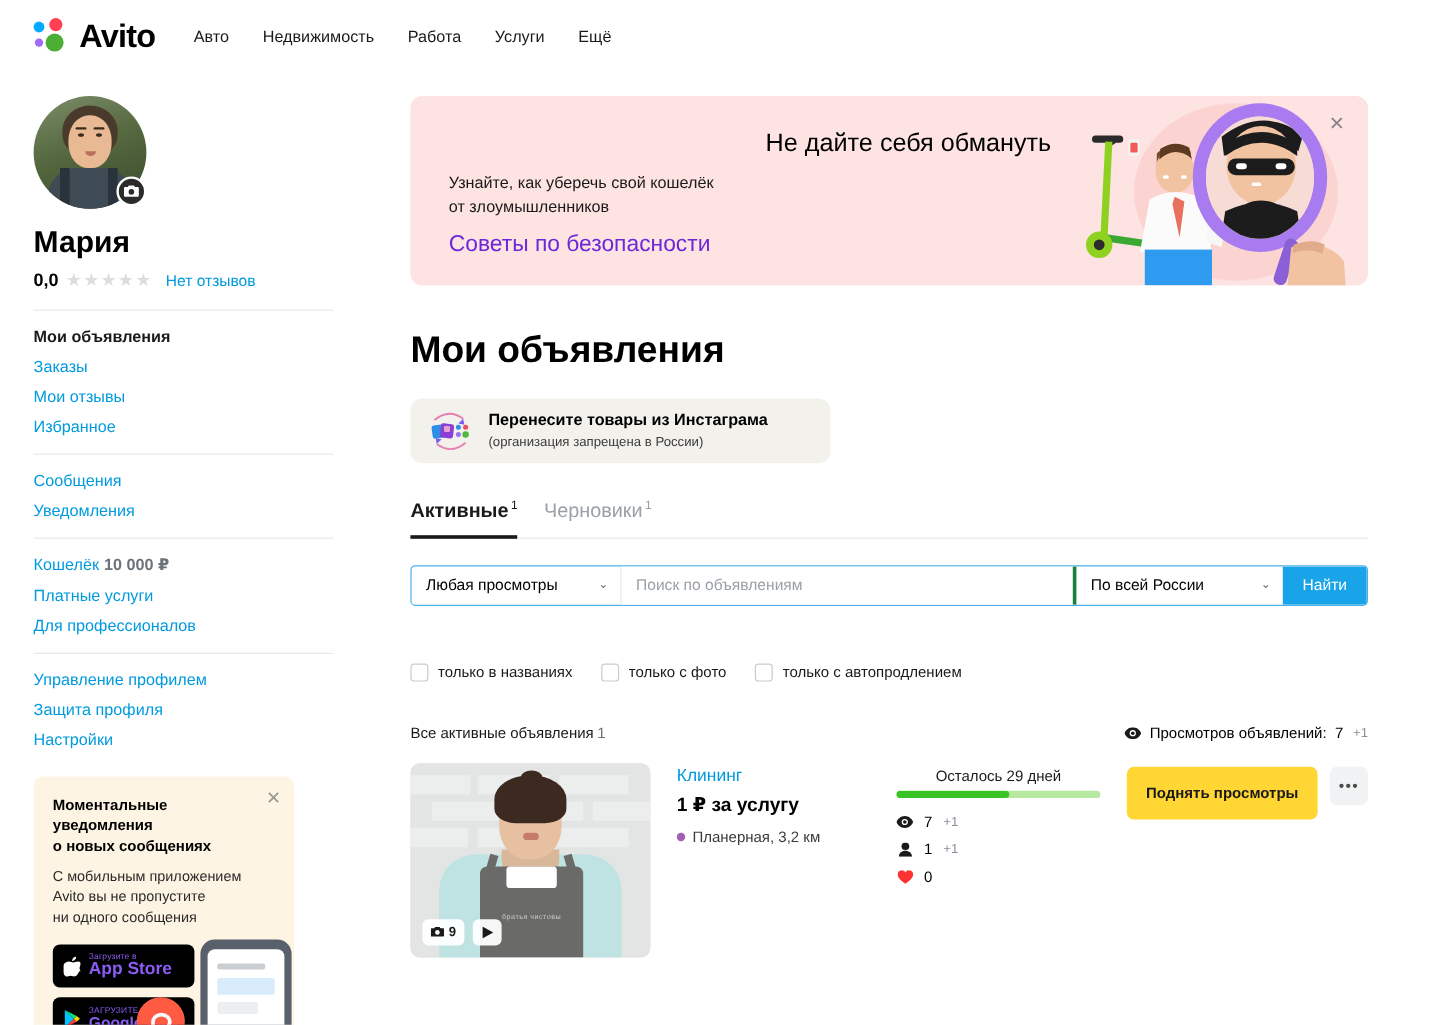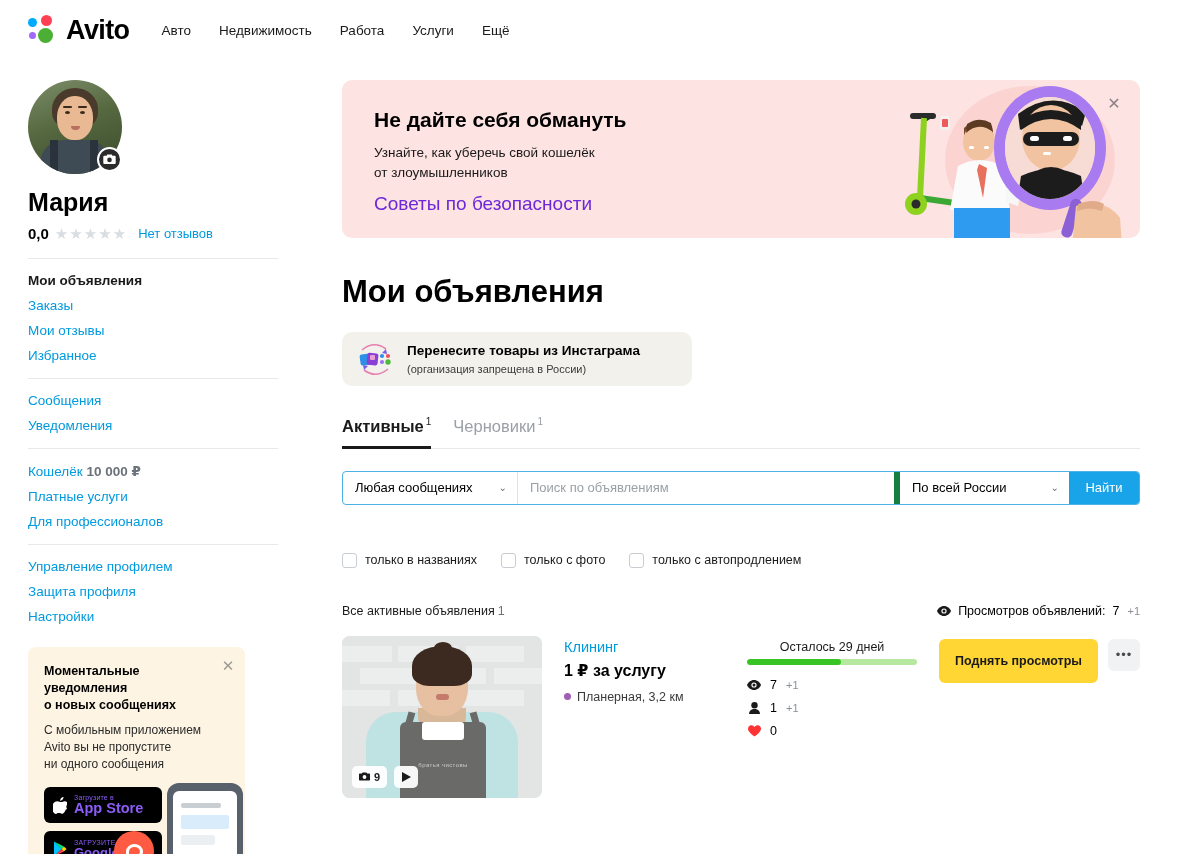--- a/index.html
+++ b/index.html
@@ -119,21 +119,21 @@
     display: flex; align-items: center; justify-content: center;
   }
   .bubble-red span { display: block; width: 17px; height: 15px; border: 3px solid #fff; border-radius: 50% 50% 50% 10%; }
 
   
   .banner {
     position: relative; background: #fde3e1; border-radius: 10px;
     height: 158px; overflow: hidden; margin-bottom: 36px;
   }
   .banner-txt { padding: 28px 0 0 32px; position: relative; z-index: 2; }
-  .banner-title { font-size: 21px; font-weight: bold; margin-bottom: 11px; }
+  .banner-title { font-size: 21px; font-weight: normal; margin-bottom: 11px; text-align: center; }
   .banner-sub { font-size: 13.5px; line-height: 20px; color: #1a1a1a; margin-bottom: 10px; }
   .banner-link { font-size: 19px; color: #6d28d9; cursor: pointer; }
   .banner-close {
     position: absolute; right: 18px; top: 16px; width: 16px; height: 16px;
     color: #8a8288; font-size: 16px; line-height: 16px; text-align: center; cursor: pointer; z-index: 5;
   }
   .banner-art { position: absolute; right: 10px; top: 0; width: 250px; height: 158px; z-index: 1; }
 
   
   .page-title { font-size: 31px; font-weight: bold; margin: 0 0 22px 0; }
@@ -169,21 +169,21 @@
     width: 175px; flex: 0 0 175px; display: flex; align-items: center; justify-content: space-between;
     padding: 0 10px 0 12px; font-size: 13px; cursor: pointer; border-right: 1px solid #dfe3e6;
   }
   .search-input {
     flex: 1; border: 0; outline: none; padding: 0 12px; font-size: 13px;
     font-family: "Liberation Sans", sans-serif; color: #1a1a1a;
   }
   .search-input::placeholder { color: #9aa0a6; }
   .geo-select {
     width: 175px; flex: 0 0 175px; display: flex; align-items: center; justify-content: space-between;
-    padding: 0 10px 0 12px; font-size: 13px; cursor: pointer; border-left: 6px solid #15803d;
+    padding: 0 10px 0 12px; font-size: 13px; cursor: pointer; border-left: 3px solid #15803d;
   }
   .find-btn {
     width: 70px; flex: 0 0 70px; background: #19a3e8; color: #fff; font-size: 13px;
     display: flex; align-items: center; justify-content: center; cursor: pointer; font-weight: normal;
   }
   .chev { color: #6b7279; font-size: 10px; }
 
   .checks { display: flex; gap: 24px; margin-top: 13px; }
   .chk { display: flex; align-items: center; gap: 8px; cursor: pointer; margin-top: 35px; }
   .chk-box { width: 15px; height: 15px; border: 1px solid #c8cdd2; border-radius: 3px; background: #fff; }
@@ -494,21 +494,21 @@
       <div class="tab active">
         <span>Активные</span><sup>1</sup>
       </div>
       <div class="tab">
         <span>Черновики</span><sup>1</sup>
       </div>
     </div>
 
     <div class="search-row">
       <div class="cat-select">
-        <span>Любая сообщениях</span>
+        <span>Любая просмотры</span>
         <span class="chev">⌄</span>
       </div>
       <input class="search-input" type="text" placeholder="Поиск по объявлениям" style="">
       <div class="geo-select">
         <span>По всей России</span>
         <span class="chev">⌄</span>
       </div>
       <div class="find-btn">Найти</div>
     </div>
 

